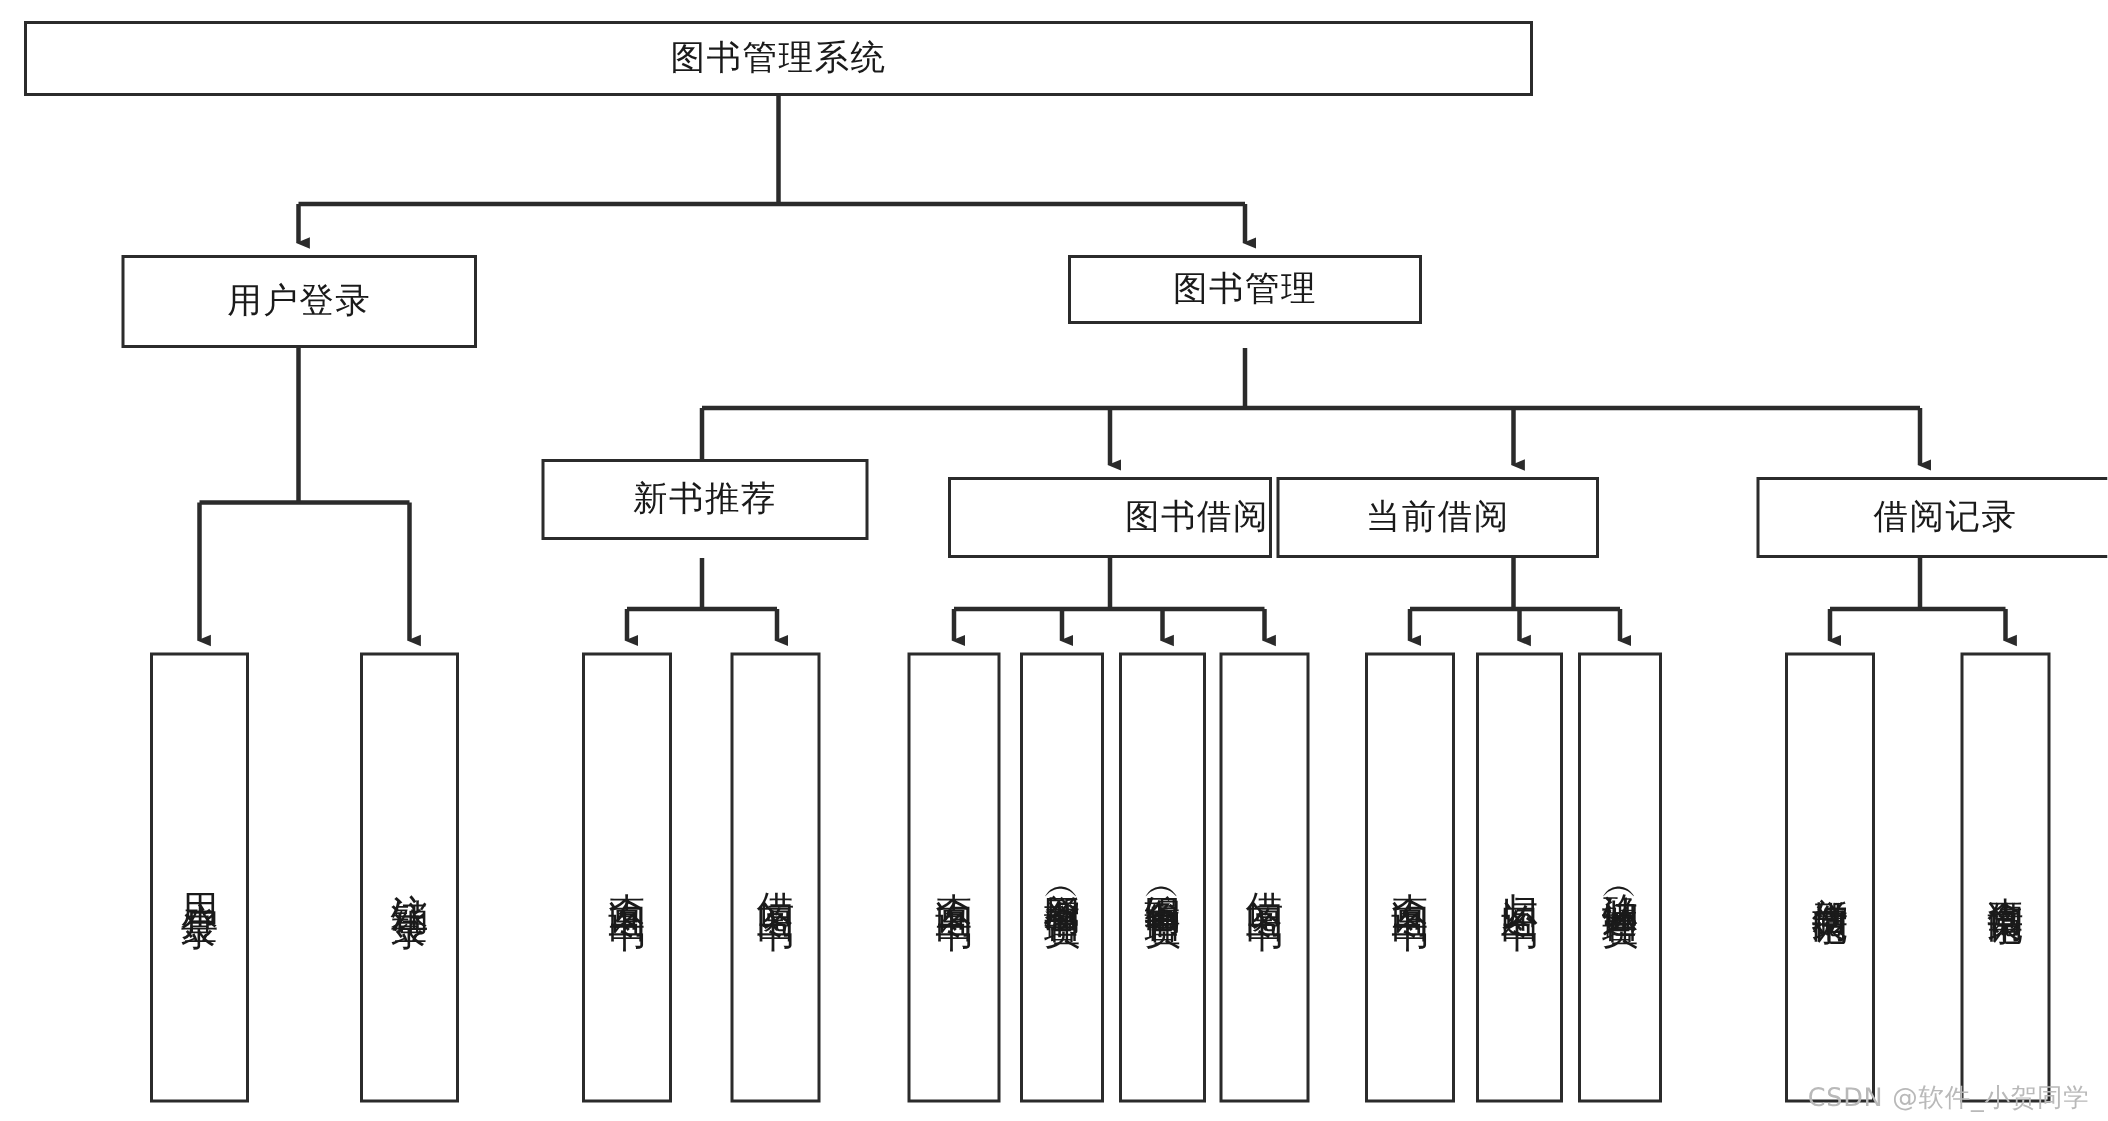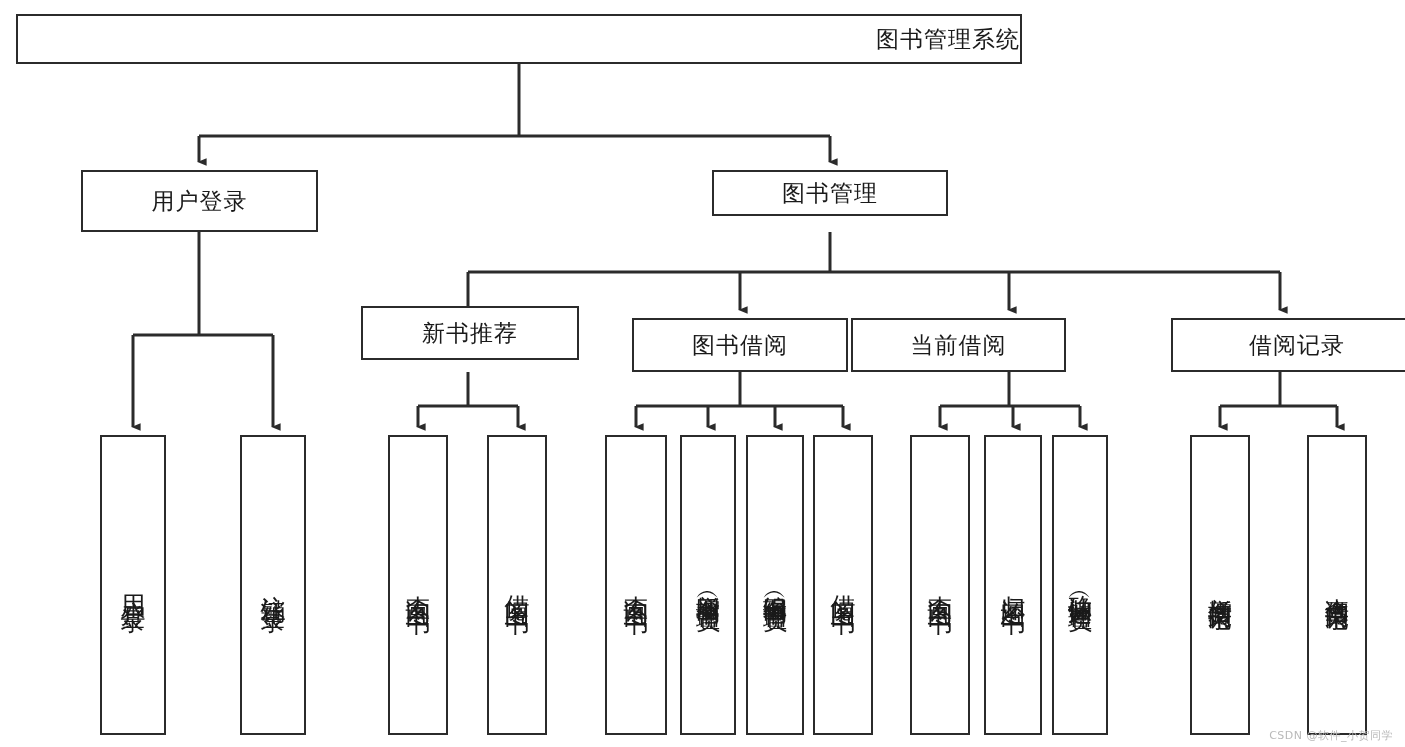--- a/index.html
+++ b/index.html
@@ -58,21 +58,21 @@
     line-height: 1;
   }
   .node.vertical.tight .node-label {
     font-size: 24px;
     letter-spacing: 2px;
   }
   #watermark {
     position: absolute;
     right: 12px;
     bottom: 4px;
-    font-size: 11px;
+    font-size: 17px;
     color: #b9b9b9;
     z-index: 5;
     white-space: nowrap;
     letter-spacing: 0.5px;
   }
 </style>
 </head>
 <body>
 
 <div id="diagram-root">
@@ -121,37 +121,37 @@
       <path d="M 1013 406 L 1013 427" marker-end="url(#arrowhead)"></path>
       <path d="M 1080 406 L 1080 427" marker-end="url(#arrowhead)"></path>
 
       <path d="M 1280 372 L 1280 406"></path>
       <path d="M 1220 406 L 1337 406"></path>
       <path d="M 1220 406 L 1220 427" marker-end="url(#arrowhead)"></path>
       <path d="M 1337 406 L 1337 427" marker-end="url(#arrowhead)"></path>
     </g>
   </svg>
 
-  <div class="node horizontal" id="root-node" style="left: 16px; top: 14px; width: 1006px; height: 50px; justify-content: flex-end;">
+  <div class="node horizontal" id="root-node" style="left: 16px; top: 14px; width: 1006px; height: 50px;">
     <span class="node-label">图书管理系统</span>
   </div>
 
   <div id="level2-layer">
       <div class="node horizontal" style="left: 81px; top: 170px; width: 237px; height: 62px;">
         <span class="node-label">用户登录</span>
       </div>
       <div class="node horizontal" style="left: 712px; top: 170px; width: 236px; height: 46px;">
         <span class="node-label">图书管理</span>
       </div>
     </div>
   <div id="level3-layer">
       <div class="node horizontal" style="left: 361px; top: 306px; width: 218px; height: 54px;">
         <span class="node-label">新书推荐</span>
       </div>
-      <div class="node horizontal" style="left: 632px; top: 318px; width: 216px; height: 54px;">
+      <div class="node horizontal" style="left: 632px; top: 318px; width: 216px; height: 54px; justify-content: flex-end;">
         <span class="node-label">图书借阅</span>
       </div>
       <div class="node horizontal" style="left: 851px; top: 318px; width: 215px; height: 54px;">
         <span class="node-label">当前借阅</span>
       </div>
       <div class="node horizontal" style="left: 1171px; top: 318px; width: 252px; height: 54px;">
         <span class="node-label">借阅记录</span>
       </div>
     </div>
   <div id="leaf-layer">

